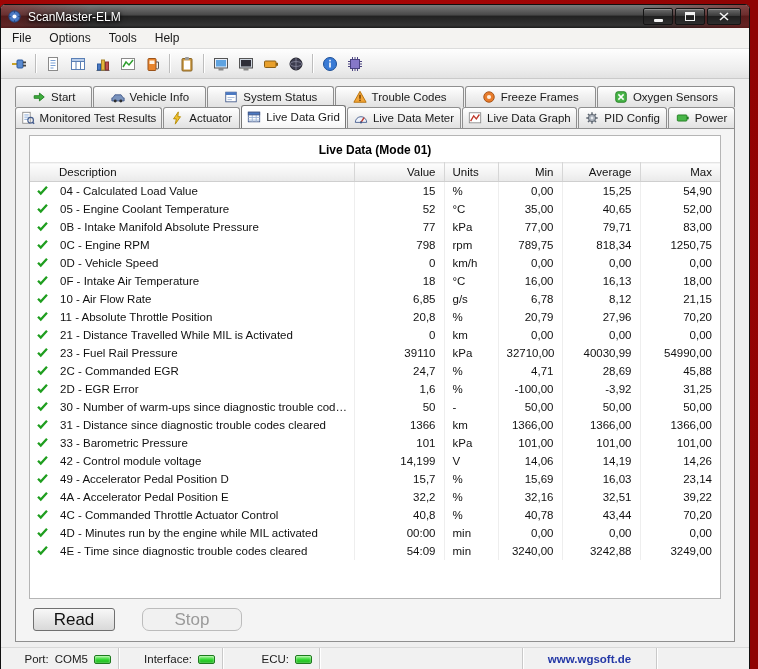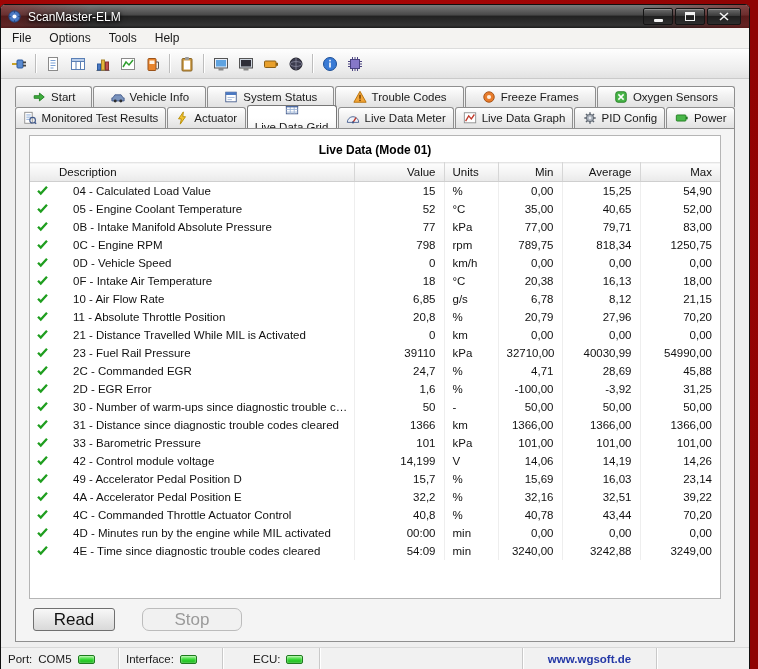--- a/index.html
+++ b/index.html
@@ -60,21 +60,21 @@
     flex: 1 1 auto; display: flex; align-items: center; justify-content: center; gap: 5px;
     height: 21px; padding: 0 8px; margin-right: 1px;
     border: 1px solid #8f8f8f; border-bottom: none; border-radius: 3px 3px 0 0;
     background: linear-gradient(180deg, #ffffff, #f1f1f1 45%, #e2e2e2);
     font-size: 11.5px; color: #1a1a1a; white-space: nowrap; overflow: hidden;
   }
   .tab-row .tab:last-child { margin-right: 0; }
   .tab.selected {
     position: relative; z-index: 3;
     background: linear-gradient(180deg, #ffffff 55%, #f5f5f5);
-    height: 23px; margin-top: -2px; margin-bottom: -1px; border-color: #777; flex-direction: column;
+    height: 23px; margin-top: -2px; margin-bottom: -1px; border-color: #777;
   }
 
   
   .tab-page {
     flex: 1 1 auto; min-height: 0; margin: 0 14px; position: relative; z-index: 1;
     border: 1px solid #8f8f8f; background: #f4f4f4;
     padding: 6px 13px 9px; display: flex; flex-direction: column;
   }
   .group-box {
     flex: 1 1 auto; min-height: 0; background: #fff; border: 1px solid #b5b5b5;
@@ -91,39 +91,39 @@
     background: linear-gradient(180deg, #fdfdfd, #f2f2f2 60%, #e9e9e9);
     border-top: 1px solid #e4e4e4; border-bottom: 1px solid #cfcfcf; border-right: 1px solid #d6d6d6;
   }
   thead th:last-child { border-right: none; }
   th.c-desc { padding-left: 29px; }
   th.c-num { text-align: right; }
   tbody td { height: 18px; padding: 0 8px; border-right: 1px solid #eee; white-space: nowrap; overflow: hidden; }
   tbody td:last-child { border-right: none; }
   td.c-num { text-align: right; }
   td.c-desc { padding: 0 4px 0 6px; }
-  .desc-wrap { display: flex; align-items: center; gap: 24px; min-width: 0; }
+  .desc-wrap { display: flex; align-items: center; gap: 11px; min-width: 0; }
   .desc-text { overflow: hidden; text-overflow: ellipsis; white-space: nowrap; }
 
   
   .button-row { flex: 0 0 auto; display: flex; gap: 27px; padding: 9px 4px 1px; }
   .btn {
     width: 82px; height: 23px; font-size: 17px; font-family: inherit; color: #111;
     border: 1px solid #707070; border-radius: 3px;
     background: linear-gradient(180deg, #f8f8f8, #e6e6e6 55%, #d9d9d9);
   }
   .btn.stop { width: 100px; border-radius: 7px; }
   .btn.disabled { color: #9a9a9a; border-color: #bcbcbc; background: #f1f1f1; }
 
   
   .statusbar {
     flex: 0 0 23px; margin-top: 5px; display: flex; align-items: stretch;
     background: #f1f1f1; border-top: 1px solid #d8d8d8; font-size: 11.5px; color: #1a1a1a;
   }
-  .seg { display: flex; align-items: center; gap: 6px; padding: 0 7px; border-right: 1px solid #c9c9c9; box-shadow: 1px 0 0 #fff; }
+  .seg { display: flex; align-items: center; gap: 6px; padding: 0 7px; border-right: 1px solid #c9c9c9; box-shadow: 1px 0 0 #fff; justify-content: flex-end; }
   .seg-port { width: 118px; } .seg-if { width: 104px; } .seg-ecu { width: 74px; margin-left: 23px; }
   .seg-fill { flex: 1 1 auto; }
   .seg-link { width: 134px; justify-content: center; }
   .seg-tail { width: 92px; border-right: none; box-shadow: none; }
   .seg-link a { color: var(--link-blue, #2438a6); font-weight: bold; text-decoration: none; }
   .led {
     width: 17px; height: 9px; border-radius: 2px; flex: 0 0 auto;
     background: linear-gradient(180deg, #a6f59a, var(--led-green, #2fd42f) 55%, #13b413);
     border: 1px solid #1d7a1d; box-shadow: inset 0 0 2px rgba(255,255,255,.8);
   }
@@ -532,21 +532,21 @@
                   <span class="icon">
                     <svg width="13" height="13" viewBox="0 0 16 16">
                       <path d="M2.5 8.2l3.4 3.6L13.5 3.4" fill="none" stroke="#1f9e1f" stroke-width="2.8"></path>
                     </svg>
                   </span>
                   <span class="desc-text">0F - Intake Air Temperature</span>
                 </div>
               </td>
               <td class="c-num">18</td>
               <td class="c-units">°C</td>
-              <td class="c-num">20,38</td>
+              <td class="c-num">16,00</td>
               <td class="c-num">16,13</td>
               <td class="c-num">18,00</td>
             </tr>
             <tr>
               <td class="c-desc">
                 <div class="desc-wrap">
                   <span class="icon">
                     <svg width="13" height="13" viewBox="0 0 16 16">
                       <path d="M2.5 8.2l3.4 3.6L13.5 3.4" fill="none" stroke="#1f9e1f" stroke-width="2.8"></path>
                     </svg>

